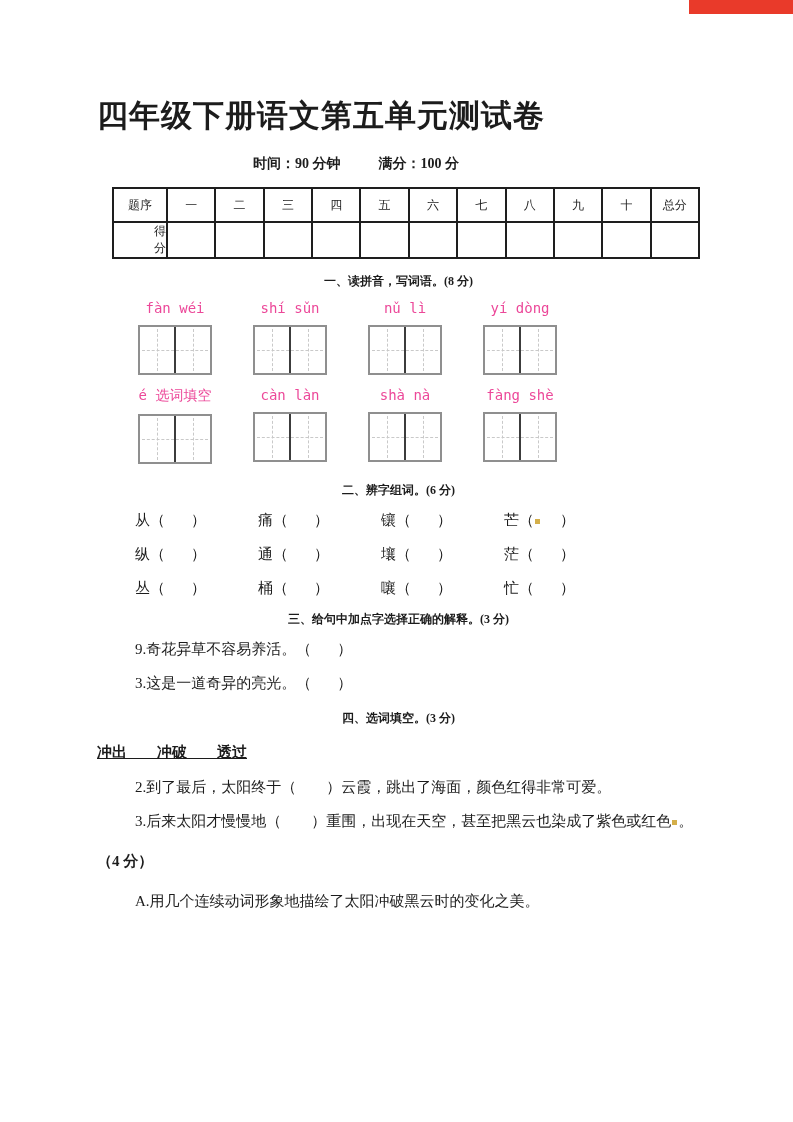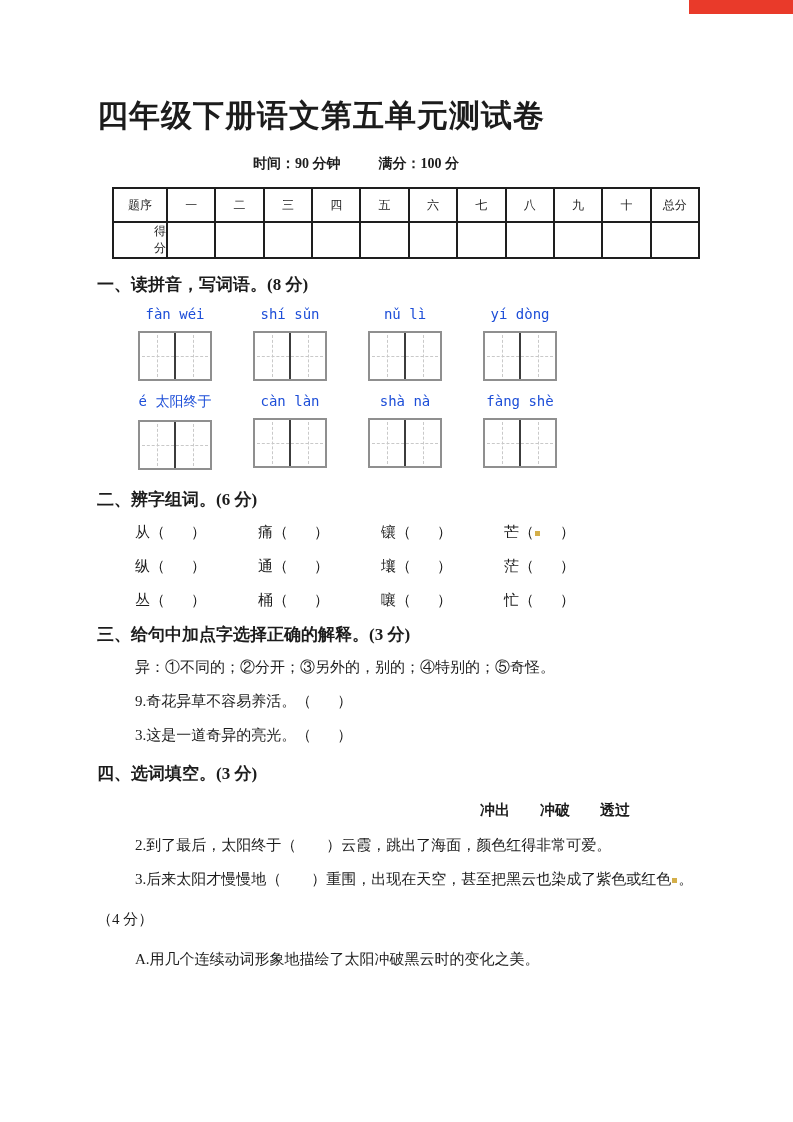--- a/index.html
+++ b/index.html
@@ -16,44 +16,44 @@
   .subtitle { text-align:center; font-size:14px; font-weight:bold; padding-right:85px; margin-bottom:14px; }
   .subtitle span + span { margin-left:38px; }
 
   table.score-table { border-collapse:collapse; margin-left:15px; table-layout:fixed; }
   table.score-table td { border:2px solid #1e1e1e; text-align:center; font-size:12px; padding:0; }
   table.score-table .r1 td { height:32px; }
   table.score-table .r2 td { height:30px;padding-left:40px; }
   td.corner { width:44px; }
   td.num { width:48px; }
 
-  .sec-head { font-weight:bold; font-size:17px; margin:14px 0 10px 0; }
+  .sec-head { font-weight:bold; font-size:12px; margin:14px 0 10px 0;text-align:center; }
 
   .grid-row { display:flex; margin-left:41px; }
   .grid-col { width:74px; margin-right:41px; display:flex; flex-direction:column; align-items:center; }
-  .pinyin { font-family:"DejaVu Sans Mono",monospace; font-size:14px; color:#1d4ed8; margin-bottom:9px; white-space:nowrap; }
+  .pinyin { font-family:"DejaVu Sans Mono",monospace; font-size:14px; color:#ec4899; margin-bottom:9px; white-space:nowrap; }
   .tian-grid { position:relative; display:flex; width:74px; height:50px; border:2px solid #8f8f8f; box-sizing:border-box; background:#fff; }
   .tian-grid::before { content:""; position:absolute; left:2px; right:2px; top:50%; border-top:1px dashed #c9c9c9; }
   .tian-cell { flex:1; position:relative; }
   .tian-cell:first-child { border-right:2px solid #3c3c3c; }
   .tian-cell::after { content:""; position:absolute; top:2px; bottom:2px; left:50%; border-left:1px dashed #c9c9c9; }
 
   .char-row { display:flex; margin-left:38px; margin-bottom:12px; line-height:22px; }
   .char-cell { width:123px; white-space:nowrap; }
   .gap26 { display:inline-block; width:26px; }
   .gap30 { display:inline-block; width:30px; }
   .dot { display:inline-block; width:5px; height:5px; background:#d4af4a; vertical-align:middle; margin:0 1px; }
 
   .line { margin-left:38px; line-height:22px; margin-bottom:11px; white-space:nowrap; }
   .spaced { margin-bottom:12px; }
 
-  .word-bank { text-align:right; padding-right:70px; font-weight:bold; margin:16px 0 14px 0; }
+  .word-bank { text-align:left; padding-right:70px; font-weight:bold; margin:16px 0 14px 0;text-decoration:underline; }
 
   .q5 { margin-top:16px; font-weight:bold; line-height:34px; text-align:justify; }
-  .q5-points { font-weight:normal; line-height:34px; }
+  .q5-points { font-weight:bold; line-height:34px; }
   .option { margin-left:38px; line-height:22px; margin-top:12px; }
 </style>
 </head>
 <body>
 
 <div class="page">
   <div class="red-marker"></div>
   <div class="content">
 
     <h1 class="title">四年级下册语文第五单元测试卷</h1>
@@ -123,21 +123,21 @@
         <div class="pinyin">yí dòng</div>
         <div class="tian-grid">
             <div class="tian-cell"></div>
             <div class="tian-cell"></div>
           </div>
       </div>
     </div>
 
     <div class="grid-row">
       <div class="grid-col">
-        <div class="pinyin">é 太阳终于</div>
+        <div class="pinyin">é 选词填空</div>
         <div class="tian-grid">
             <div class="tian-cell"></div>
             <div class="tian-cell"></div>
           </div>
       </div>
       <div class="grid-col">
         <div class="pinyin">càn làn</div>
         <div class="tian-grid">
             <div class="tian-cell"></div>
             <div class="tian-cell"></div>
@@ -174,21 +174,20 @@
       <span class="char-cell"><span>茫</span><span>（</span><span class="gap26"></span><span>）</span></span>
     </div>
     <div class="char-row">
       <span class="char-cell"><span>丛</span><span>（</span><span class="gap26"></span><span>）</span></span>
       <span class="char-cell"><span>桶</span><span>（</span><span class="gap26"></span><span>）</span></span>
       <span class="char-cell"><span>嚷</span><span>（</span><span class="gap26"></span><span>）</span></span>
       <span class="char-cell"><span>忙</span><span>（</span><span class="gap26"></span><span>）</span></span>
     </div>
 
     <div class="sec-head" style="margin-top:0;">三、给句中加点字选择正确的解释。(3 分)</div>
-    <div class="line spaced">异：①不同的；②分开；③另外的，别的；④特别的；⑤奇怪。</div>
     <div class="line spaced"><span>9.奇花异草不容易养活。</span><span>（</span><span class="gap26"></span><span>）</span></div>
     <div class="line spaced"><span>3.这是一道奇异的亮光。</span><span>（</span><span class="gap26"></span><span>）</span></div>
 
     <div class="sec-head" style="margin-top:16px;">四、选词填空。(3 分)</div>
     <div class="word-bank">冲出　　冲破　　透过</div>
     <div class="line spaced"><span>2.到了最后，太阳终于</span><span>（</span><span class="gap30"></span><span>）</span><span>云霞，跳出了海面，颜色红得非常可爱。</span><span></span></div>
     <div class="line spaced"><span>3.后来太阳才慢慢地</span><span>（</span><span class="gap30"></span><span>）</span><span>重围，出现在天空，甚至把黑云也染成了紫色或红色</span><span class="dot"></span><span>。</span></div>
 
     <div class="q5-points">（4 分）</div>
     <div class="option">A.用几个连续动词形象地描绘了太阳冲破黑云时的变化之美。</div>

